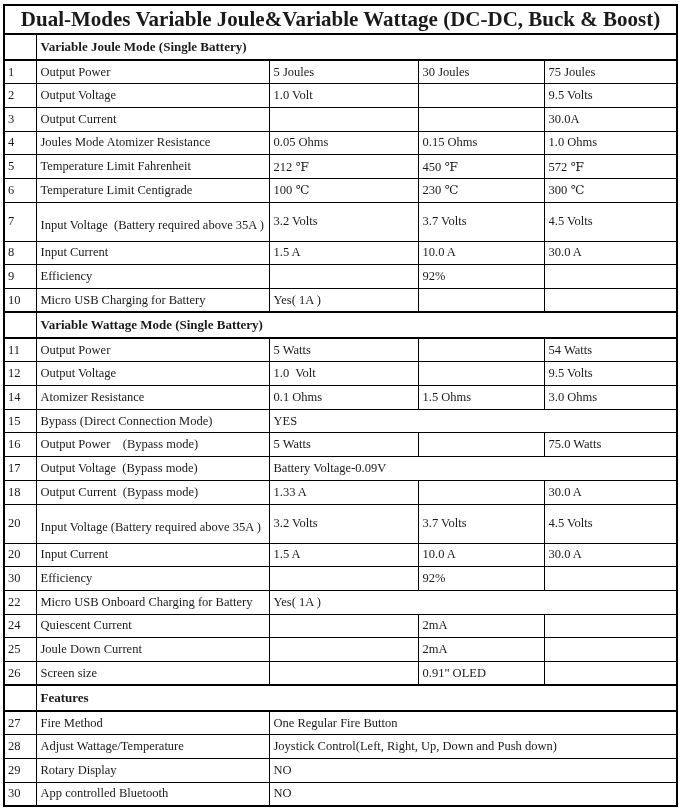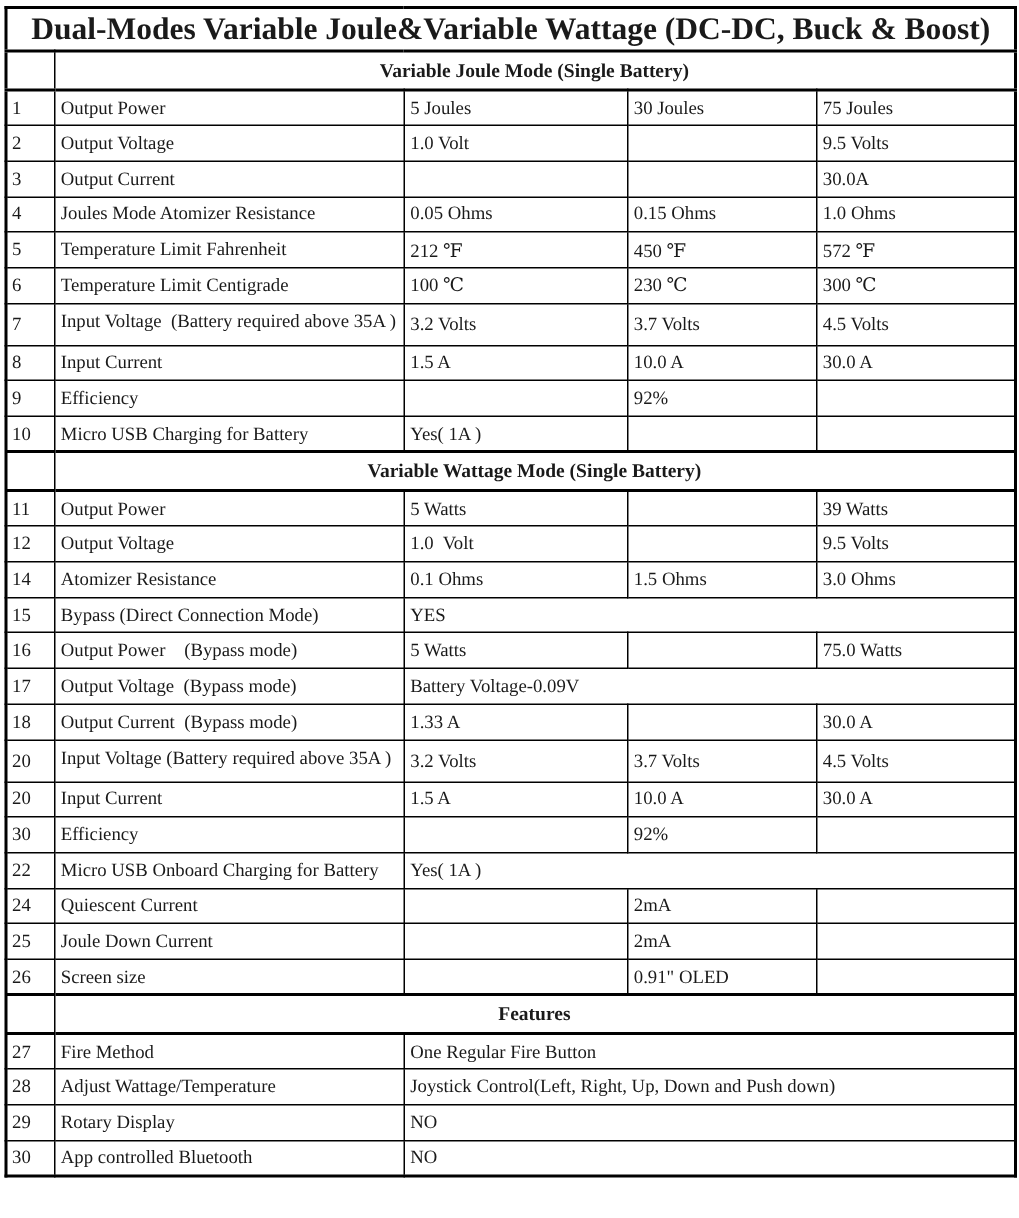--- a/index.html
+++ b/index.html
@@ -33,25 +33,24 @@
     white-space: nowrap;
   }
   tr.section-row td {
     height: 22px;
     border-top-width: 2px;
     border-bottom-width: 2px;
   }
   tr.section-row td.heading {
     font-weight: bold;
     font-size: 13px;
-    text-align: center;
   }
   tr.data-row { height: 23.7px; }
   td.num { padding-left: 3px; }
-  td.label-clip { vertical-align: top; padding-top: 5px; }
+  td.label-clip { vertical-align: top; padding-top: 16px; }
   td.label-clip .clip {
     height: 21px;
     overflow: hidden;
     line-height: 13px;
   }
 </style>
 </head>
 <body>
 
 <div class="sheet">
@@ -143,21 +142,21 @@
         </tr>
         <tr class="section-row">
           <td class="num"></td>
           <td class="heading" colspan="4">Variable Wattage Mode (Single Battery)</td>
         </tr>
         <tr class="data-row">
           <td class="num">11</td>
           <td class="label">Output Power</td>
           <td class="val">5 Watts</td>
           <td class="val"></td>
-          <td class="val">39 Watts</td>
+          <td class="val">54 Watts</td>
         </tr>
         <tr class="data-row">
           <td class="num">12</td>
           <td class="label">Output Voltage</td>
           <td class="val">1.0  Volt</td>
           <td class="val"></td>
           <td class="val">9.5 Volts</td>
         </tr>
         <tr class="data-row">
           <td class="num">14</td>

